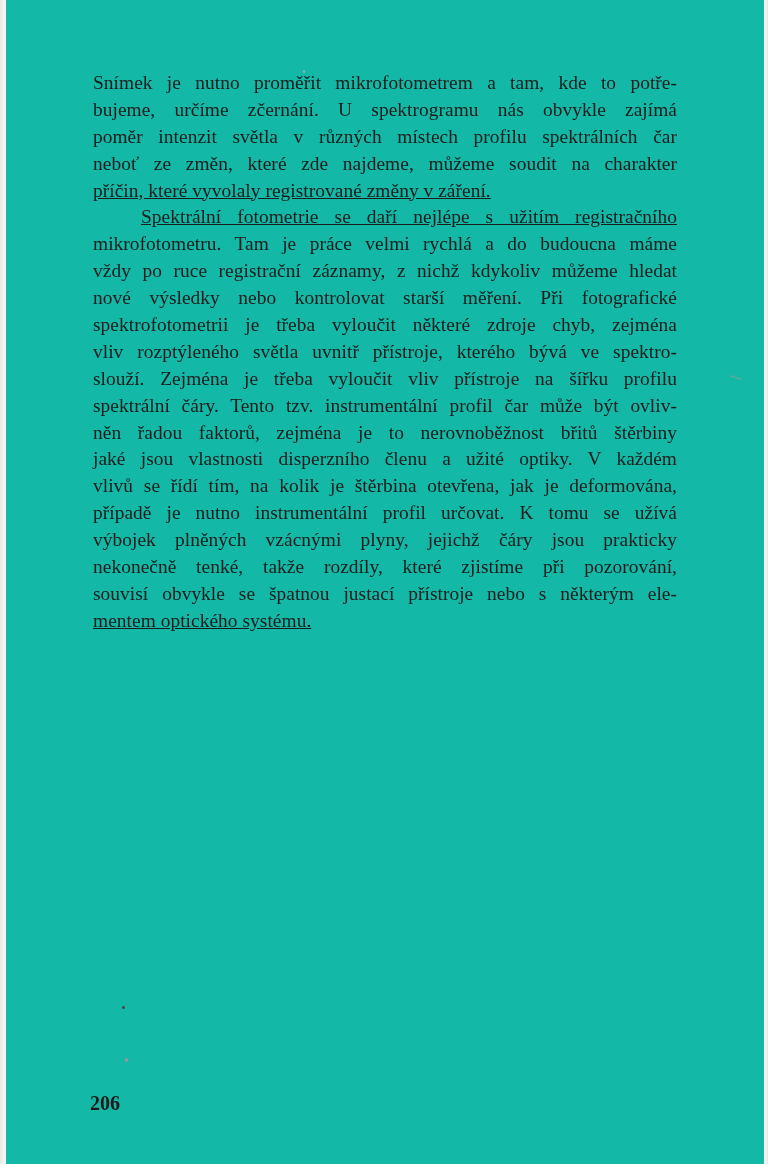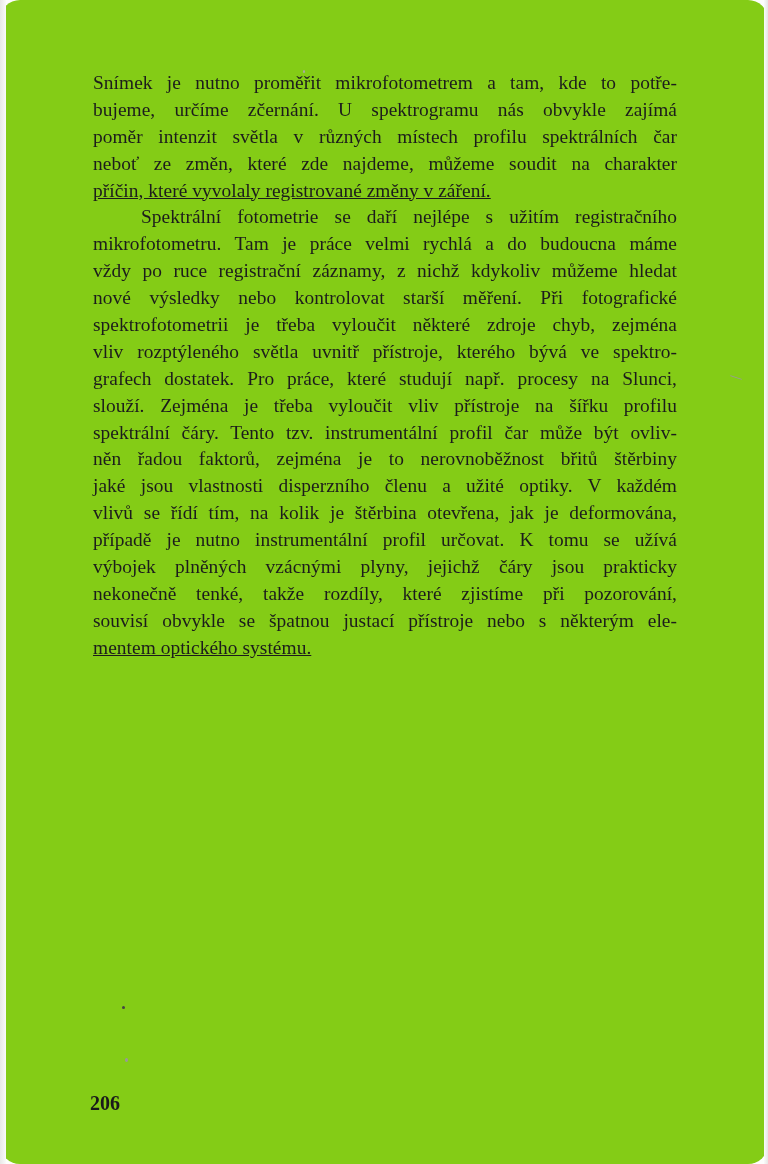--- a/index.html
+++ b/index.html
@@ -11,22 +11,21 @@
       width: 768px;
       height: 1164px;
       position: relative;
       overflow: hidden;
       background: #fdfdfc;
     }
     .page {
       position: absolute;
       left: 0; top: 0;
       width: 768px; height: 1164px;
-      background: #84cc16;
-      border-radius: 20px;
+      background: #14b8a6;
     }
     .left-edge {
       position: absolute;
       left: 0; top: 0;
       width: 6px; height: 1164px;
       background: linear-gradient(to right, #e8e8e6, #fafaf9);
     }
     .right-edge {
       position: absolute;
       right: 0; top: 0;
@@ -50,20 +49,21 @@
       text-align: justify;
       text-align-last: justify;
       height: 26.9px;
     }
     .line.last {
       text-align-last: left;
       text-decoration: underline;
     }
     .line.indent {
       padding-left: 48px;
+      text-decoration: underline;
     }
     .page-number {
       position: absolute;
       left: 90px;
       top: 1092px;
       font-family: "Liberation Serif", "DejaVu Serif", serif;
       font-weight: bold;
       font-size: 20px;
       color: #1a1a1a;
     }
@@ -99,21 +99,20 @@
       <span class="line last">příčin, které vyvolaly registrované změny v záření.</span>
     </div>
 
     <div>
       <span class="line indent">Spektrální fotometrie se daří nejlépe s užitím registračního</span>
       <span class="line">mikrofotometru. Tam je práce velmi rychlá a do budoucna máme</span>
       <span class="line">vždy po ruce registrační záznamy, z nichž kdykoliv můžeme hledat</span>
       <span class="line">nové výsledky nebo kontrolovat starší měření. Při fotografické</span>
       <span class="line">spektrofotometrii je třeba vyloučit některé zdroje chyb, zejména</span>
       <span class="line">vliv rozptýleného světla uvnitř přístroje, kterého bývá ve spektro-</span>
-      <span class="line">grafech dostatek. Pro práce, které studují např. procesy na Slunci,</span>
       <span class="line">slouží. Zejména je třeba vyloučit vliv přístroje na šířku profilu</span>
       <span class="line">spektrální čáry. Tento tzv. instrumentální profil čar může být ovliv-</span>
       <span class="line">něn řadou faktorů, zejména je to nerovnoběžnost břitů štěrbiny</span>
       <span class="line">jaké jsou vlastnosti disperzního členu a užité optiky. V každém</span>
       <span class="line">vlivů se řídí tím, na kolik je štěrbina otevřena, jak je deformována,</span>
       <span class="line">případě je nutno instrumentální profil určovat. K tomu se užívá</span>
       <span class="line">výbojek plněných vzácnými plyny, jejichž čáry jsou prakticky</span>
       <span class="line">nekonečně tenké, takže rozdíly, které zjistíme při pozorování,</span>
       <span class="line">souvisí obvykle se špatnou justací přístroje nebo s některým ele-</span>
       <span class="line last">mentem optického systému.</span>

